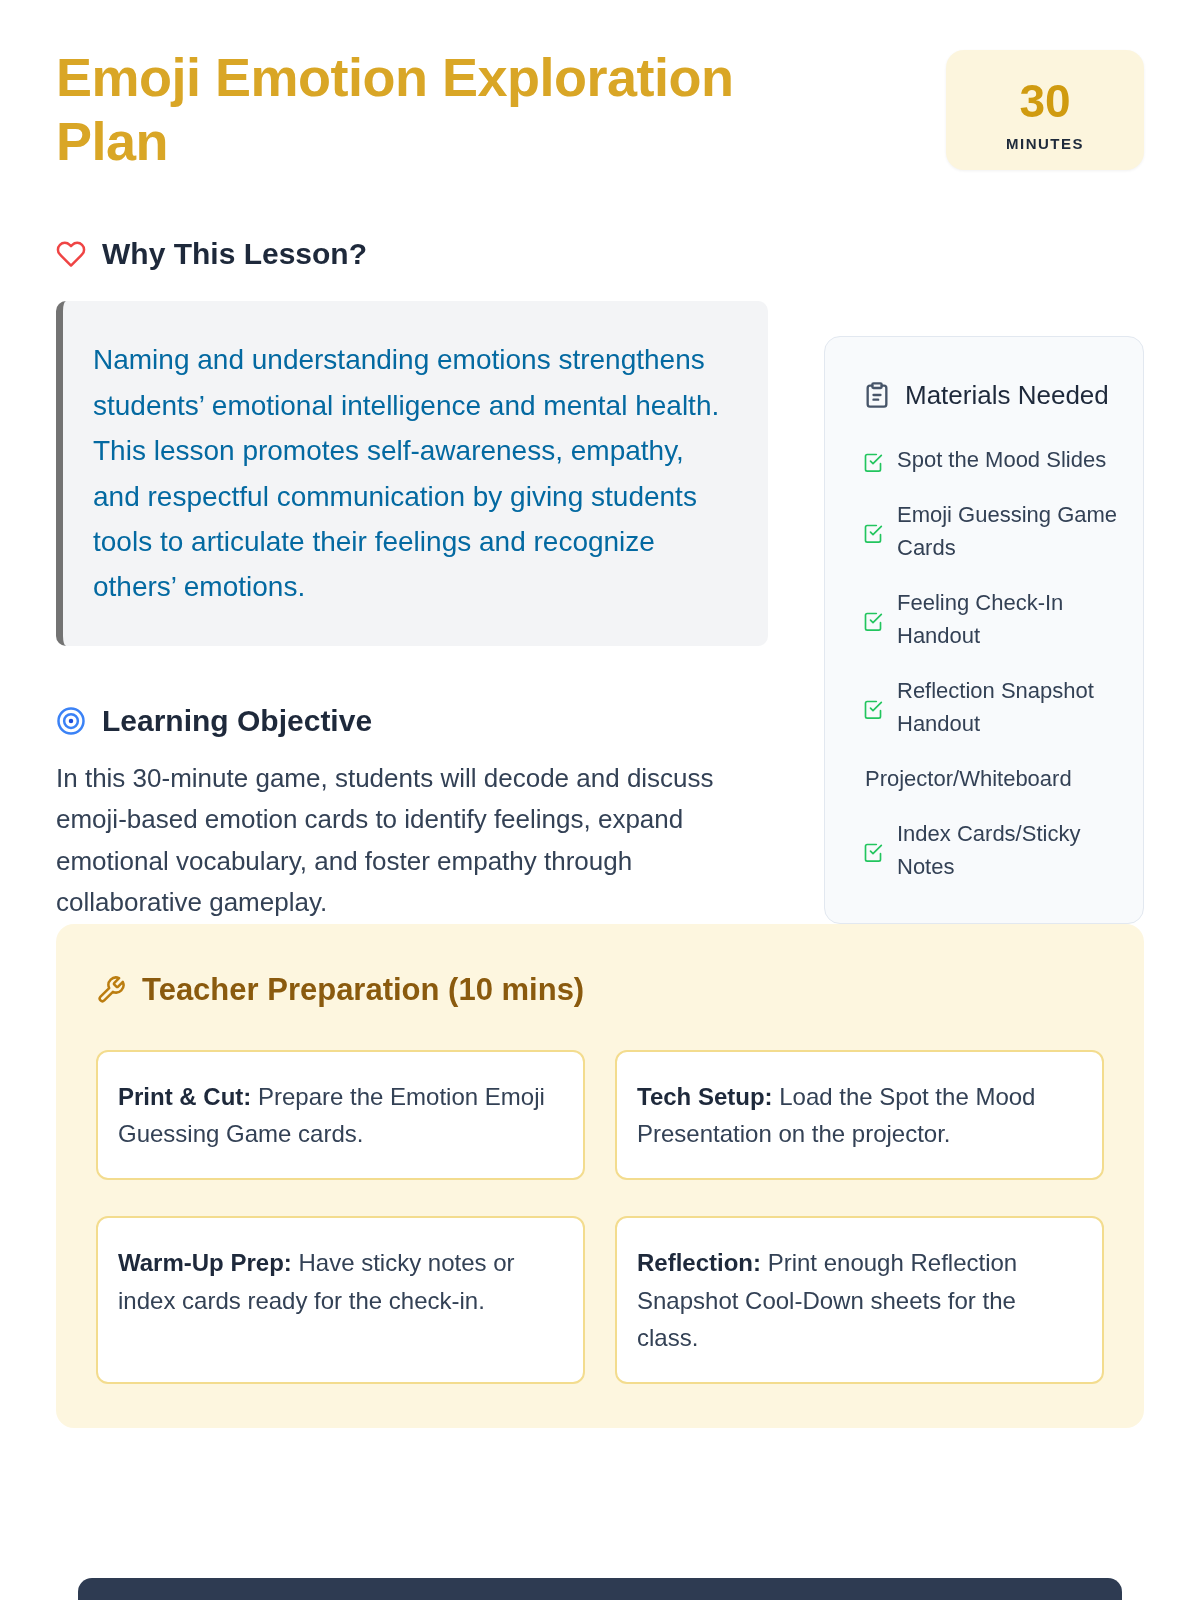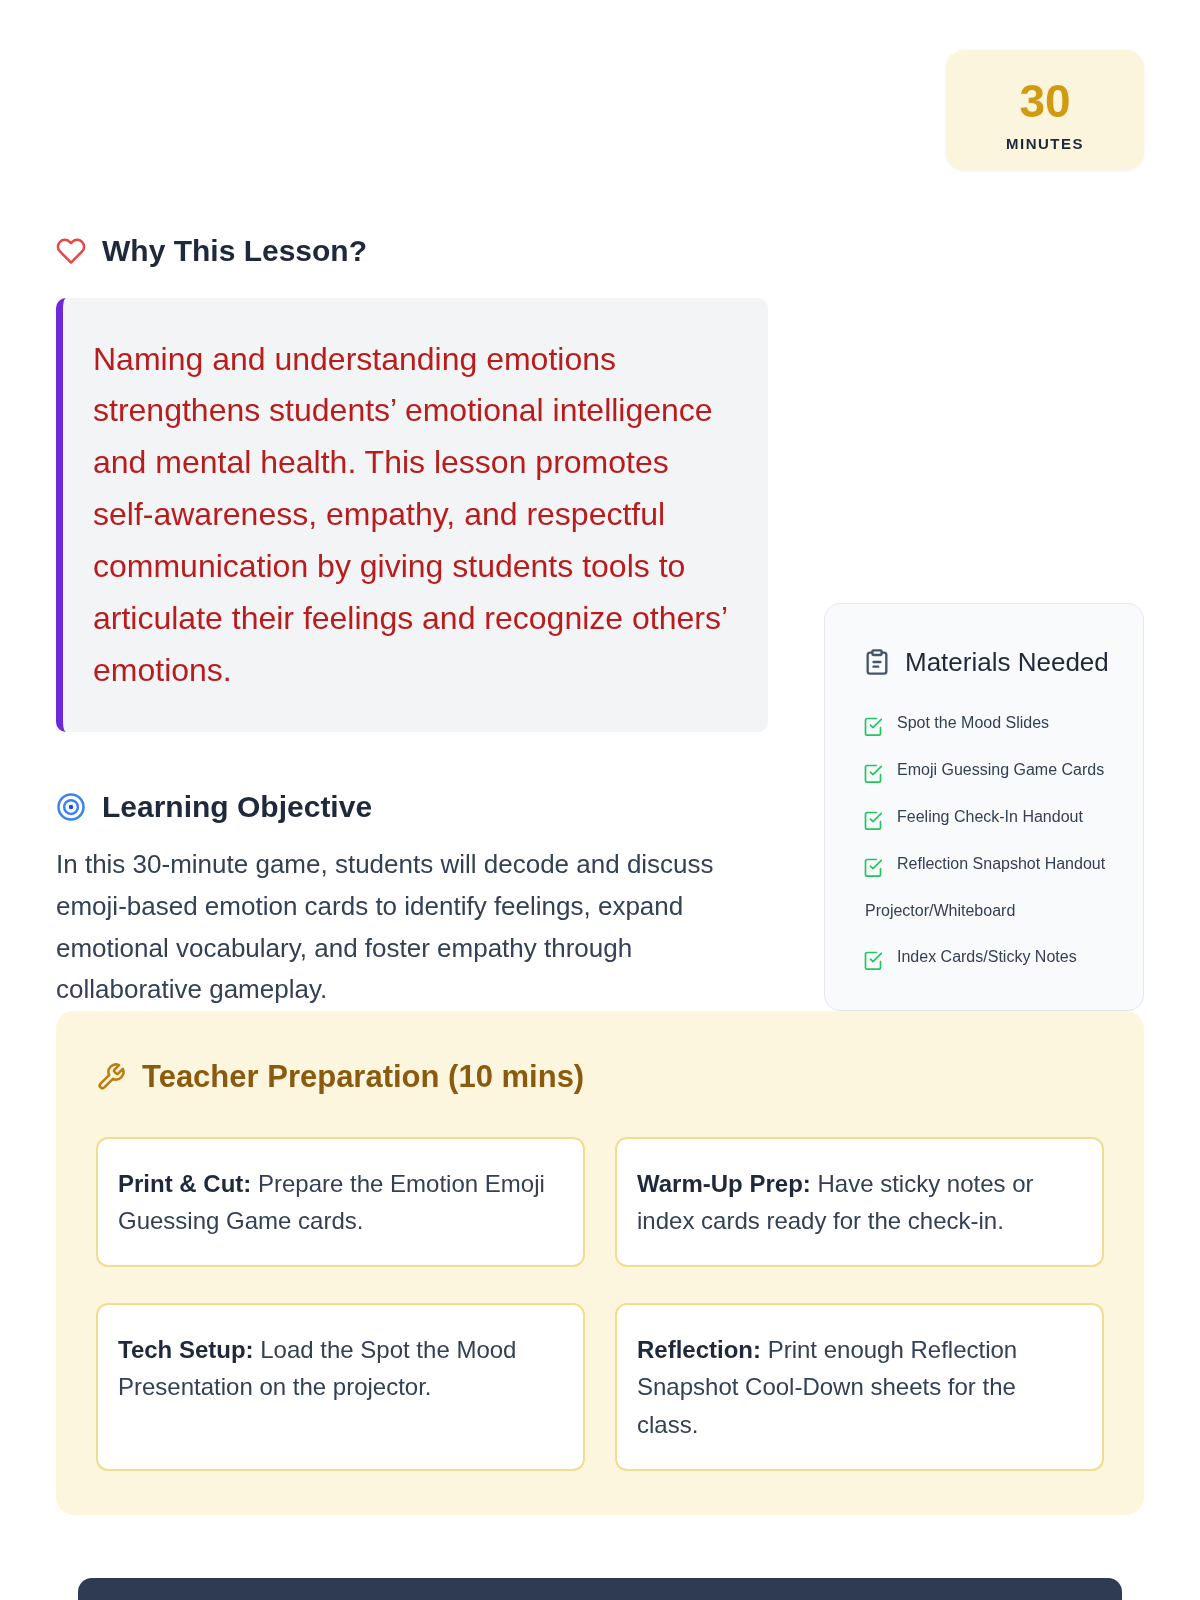--- a/index.html
+++ b/index.html
@@ -31,41 +31,41 @@
   .left-col { flex:1; min-width:0; }
 
   .section-heading {
     display:flex; align-items:center; gap:16px;
     font-size:30px; font-weight:bold; color:#1e293b;
   }
   .icon { flex:0 0 auto; display:inline-flex; align-items:center; }
 
   .quote {
     margin-top:30px; background:#f3f4f6;
-    border-left:7px solid #6d28d9; border-radius:10px;
+    border-left:7px solid #737373; border-radius:10px;
     padding:36px 38px 36px 30px;
-    font-size:32px; line-height:1.62; color:#b91c1c;
+    font-size:28px; line-height:1.62; color:#0369a1;
   }
 
   .objective-section { margin-top:58px; }
   .objective-body { margin-top:20px; font-size:26px; line-height:1.6; color:#334155; }
 
   
   .materials-card {
     width:320px; flex:0 0 320px;
     background:#f8fafc; border:1px solid #e2e8f0; border-radius:16px;
     padding:40px 24px 40px 38px;
   }
   .materials-heading {
     display:flex; align-items:flex-start; gap:14px;
     font-size:26px; font-weight:normal; color:#1e293b; line-height:1.4;
   }
   .materials-heading .icon { margin-top:4px; }
   .materials-list { margin-top:30px; display:flex; flex-direction:column; gap:22px; }
-  .material-item { display:flex; gap:14px; font-size:16px; line-height:1.5; color:#334155; }
+  .material-item { display:flex; gap:14px; font-size:22px; line-height:1.5; color:#334155; }
   .material-item .icon { margin-top:5px; }
   .material-item.no-icon { padding-left:2px; }
 
   
   .prep-section {
     background:#fdf6df; border-radius:18px;
     padding:48px 40px 44px 40px;
   }
   .prep-heading {
     display:flex; align-items:center; gap:16px;
@@ -88,20 +88,21 @@
     border-radius:14px 14px 0 0;
   }
 </style>
 </head>
 <body>
 
 <div class="page">
 
   <div class="header">
     <div>
+      <h1 class="title">Emoji Emotion Exploration Plan</h1>
     </div>
     <div class="duration-badge">
       <div class="duration-value">30</div>
       <div class="duration-label">MINUTES</div>
     </div>
   </div>
 
   <div class="main">
 
     <div class="left-col">
@@ -214,28 +215,28 @@
       </span>
       <span>Teacher Preparation (10 mins)</span>
     </div>
 
     <div class="prep-grid">
       <div class="prep-card">
         <span class="label">Print &amp; Cut: </span>
         <span>Prepare the Emotion Emoji Guessing Game cards.</span>
       </div>
       <div class="prep-card">
+        <span class="label">Tech Setup: </span>
+        <span>Load the Spot the Mood Presentation on the projector.</span>
+      </div>
+      <div class="prep-card">
         <span class="label">Warm-Up Prep: </span>
         <span>Have sticky notes or index cards ready for the check-in.</span>
       </div>
       <div class="prep-card">
-        <span class="label">Tech Setup: </span>
-        <span>Load the Spot the Mood Presentation on the projector.</span>
-      </div>
-      <div class="prep-card">
         <span class="label">Reflection: </span>
         <span>Print enough Reflection Snapshot Cool-Down sheets for the class.</span>
       </div>
     </div>
   </div>
 
   <div class="footer-bar"></div>
 
 </div>
 

